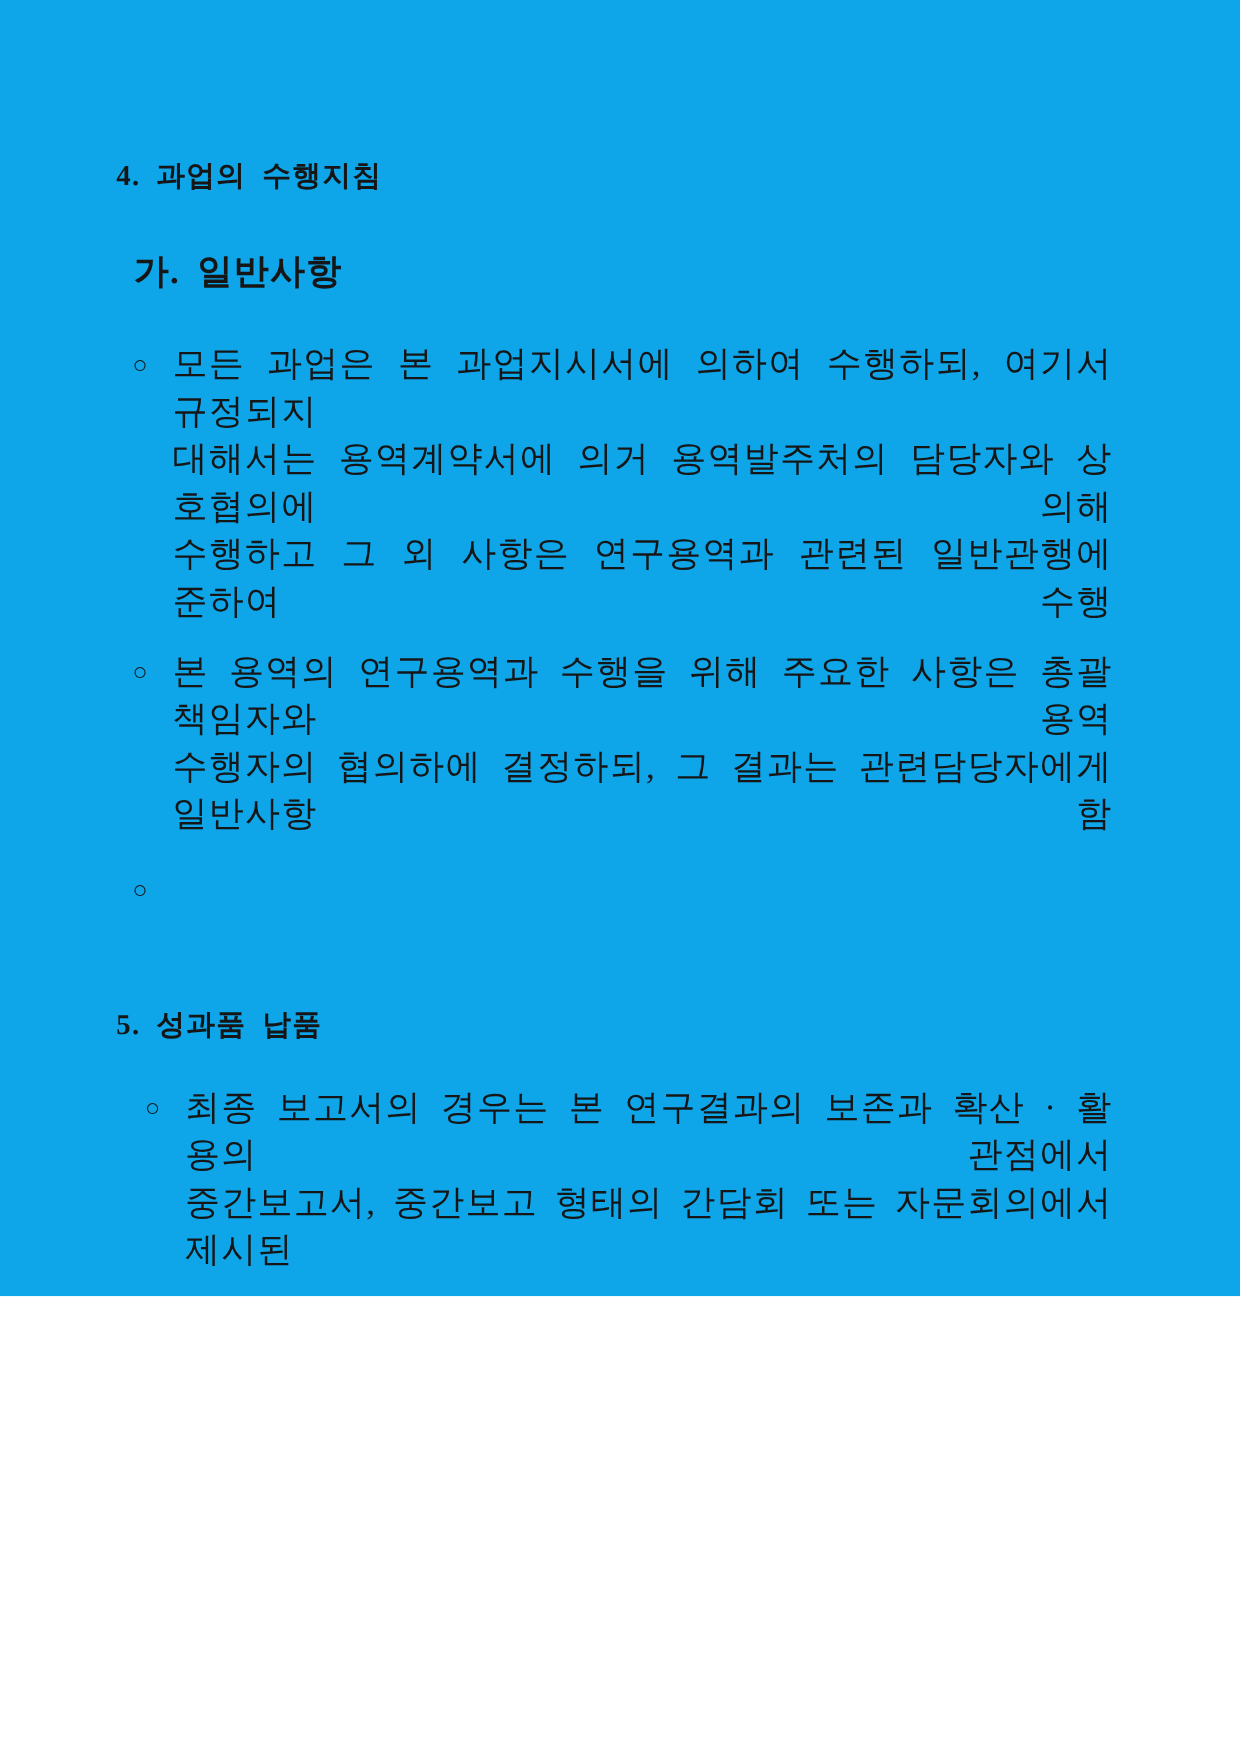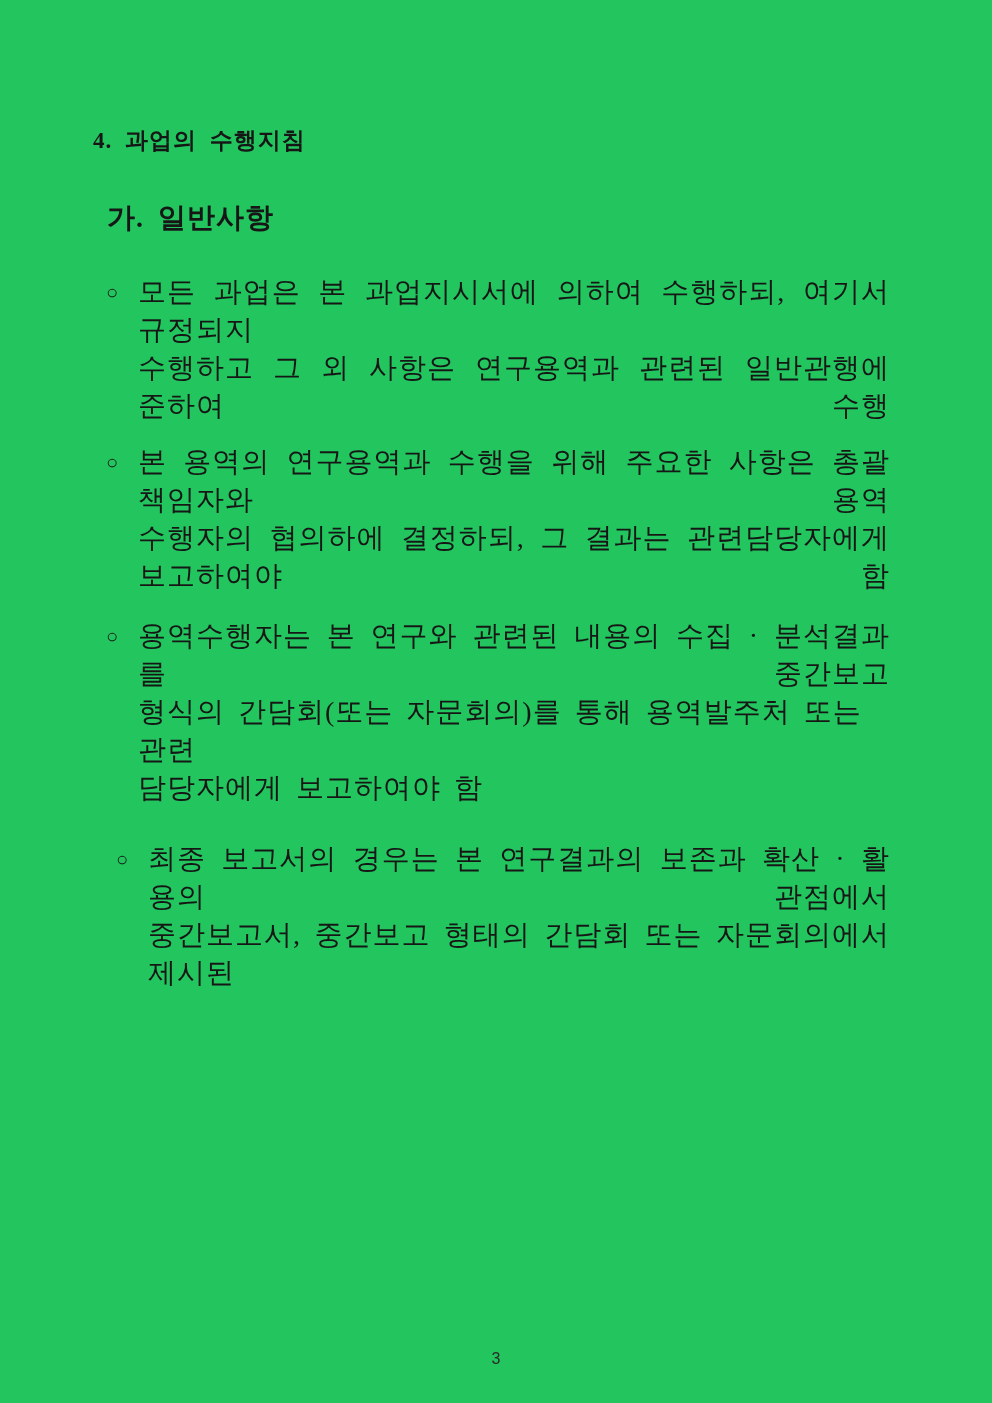--- a/index.html
+++ b/index.html
@@ -3,22 +3,22 @@
 <meta charset="utf-8">
 <style>
   html, body {
     margin: 0;
     padding: 0;
     background: #ffffff;
   }
   .page {
     position: relative;
     width: 992px;
-    height: 1403px;
-    background: #22c55e;
+    height: 1037px;
+    background: #0ea5e9;
     color: #161616;
     font-family: "Liberation Serif", "DejaVu Serif", serif;
     overflow: hidden;
   }
   .h-main {
     font-size: 23px;
     font-weight: bold;
     line-height: 30px;
     letter-spacing: 1px;
     word-spacing: 6px;
@@ -84,42 +84,39 @@
 <div class="page">
 
   <div class="h-main first">4. 과업의 수행지침</div>
 
   <div class="h-sub ga">가. 일반사항</div>
 
   <div class="bullet b1">
     <span class="marker">○</span>
     <div class="btext">
       <div class="line just">모든 과업은 본 과업지시서에 의하여 수행하되, 여기서 규정되지</div>
+      <div class="line just">대해서는 용역계약서에 의거 용역발주처의 담당자와 상호협의에 의해</div>
       <div class="line just">수행하고 그 외 사항은 연구용역과 관련된 일반관행에 준하여 수행</div>
     </div>
   </div>
 
 
   <div class="bullet b2">
     <span class="marker">○</span>
     <div class="btext">
       <div class="line just">본 용역의 연구용역과 수행을 위해 주요한 사항은 총괄책임자와 용역</div>
-      <div class="line just">수행자의 협의하에 결정하되, 그 결과는 관련담당자에게 보고하여야 함</div>
+      <div class="line just">수행자의 협의하에 결정하되, 그 결과는 관련담당자에게 일반사항 함</div>
     </div>
   </div>
 
   <div class="bullet b3">
     <span class="marker">○</span>
-    <div class="btext">
-      <div class="line just">용역수행자는 본 연구와 관련된 내용의 수집 · 분석결과를 중간보고</div>
-      <div class="line">형식의 간담회(또는 자문회의)를 통해 용역발주처 또는 관련</div>
-      <div class="line">담당자에게 보고하여야 함</div>
-    </div>
   </div>
 
+  <div class="h-main second">5. 성과품 납품</div>
 
   <div class="bullet b4">
     <span class="marker">○</span>
     <div class="btext">
       <div class="line just">최종 보고서의 경우는 본 연구결과의 보존과 확산 · 활용의 관점에서</div>
       <div class="line just">중간보고서, 중간보고 형태의 간담회 또는 자문회의에서 제시된</div>
     </div>
   </div>
 
   <div class="page-number">3</div>

